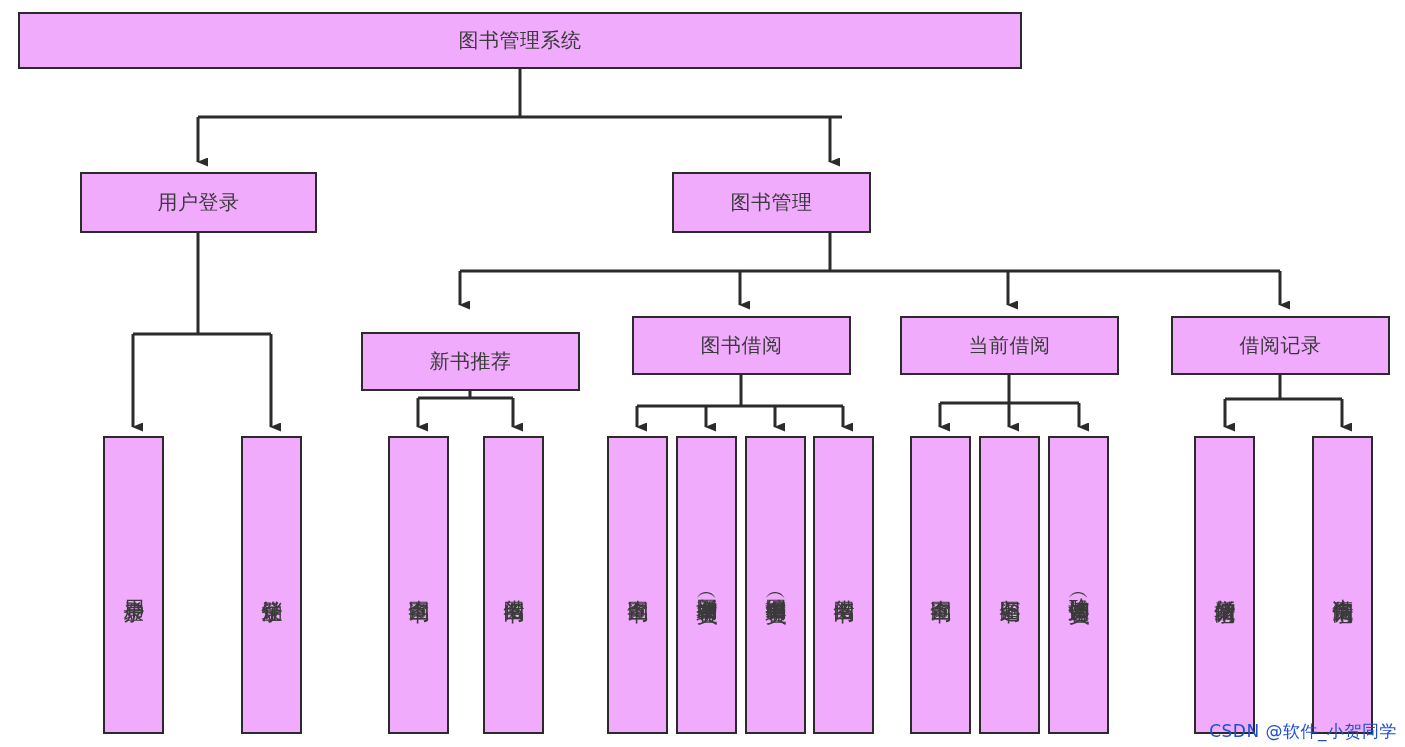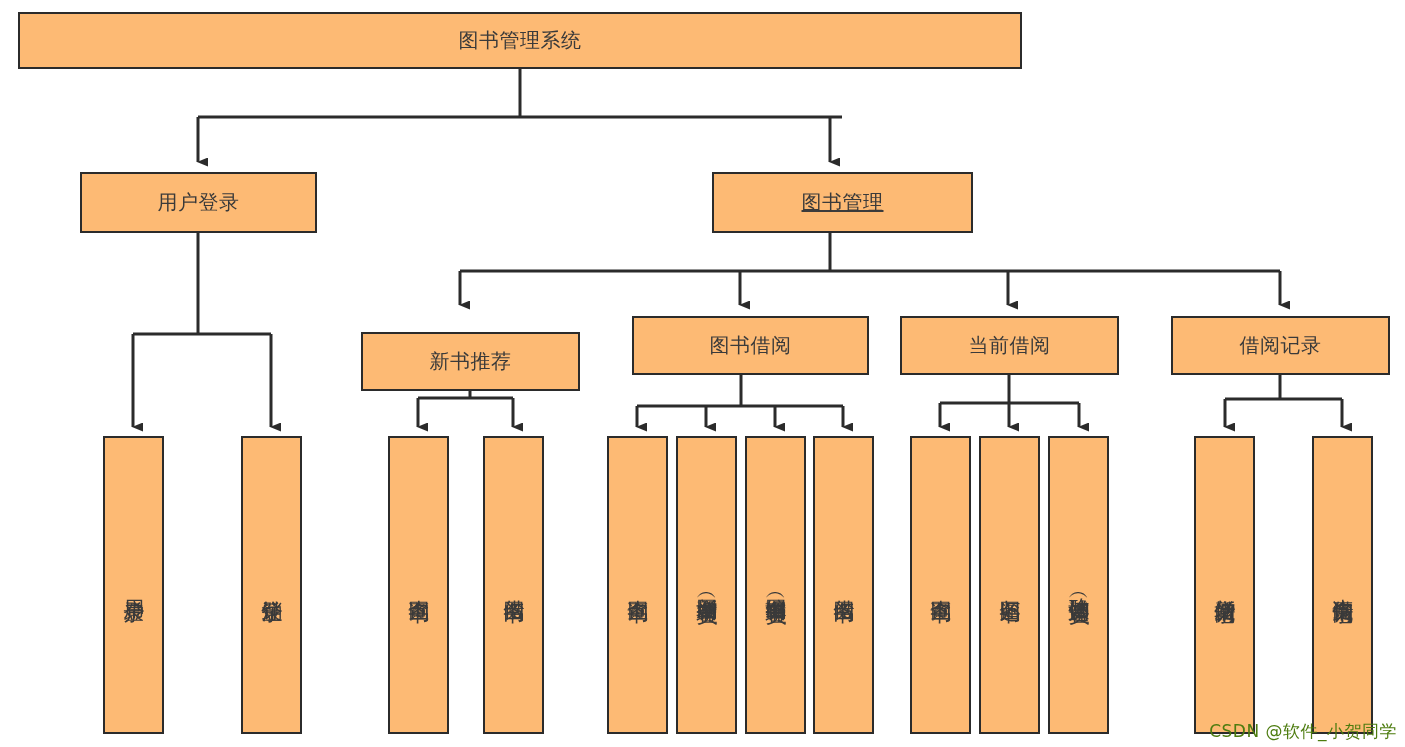--- a/index.html
+++ b/index.html
@@ -21,21 +21,21 @@
     position: absolute;
     left: 0;
     top: 0;
     width: 1405px;
     height: 747px;
     pointer-events: none;
   }
   .node {
     position: absolute;
     box-sizing: border-box;
-    background: #fdba74;
+    background: #f0abfc;
     border: 2px solid #2b2b2b;
     display: flex;
     align-items: center;
     justify-content: center;
     color: #3c3c3c;
   }
   .node .label {
     font-size: 20px;
     line-height: 1.15;
     letter-spacing: 0.5px;
@@ -53,21 +53,21 @@
     line-height: 1.28;
     letter-spacing: 1px;
     white-space: normal;
     max-height: 100%;
   }
   #watermark {
     position: absolute;
     right: 8px;
     bottom: 4px;
     font-size: 17px;
-    color: #4d7c0f;
+    color: #1d4ed8;
     letter-spacing: 0.5px;
     white-space: nowrap;
     user-select: none;
   }
 </style>
 </head>
 <body>
 
 <div id="canvas">
 
@@ -122,29 +122,29 @@
   </svg>
 
   <div class="node" style="left:18px; top:12px; width:1004px; height:57px;">
     <span class="label">图书管理系统</span>
   </div>
 
   <div class="node" style="left:80px; top:172px; width:237px; height:61px;">
     <span class="label">用户登录</span>
   </div>
 
-  <div class="node" style="left:712px; top:172px; width:261px; height:61px;text-decoration:underline;">
+  <div class="node" style="left:672px; top:172px; width:199px; height:61px;">
     <span class="label">图书管理</span>
   </div>
 
   <div class="node" style="left:361px; top:316px; width:219px; height:59px;margin-top:16px;">
     <span class="label">新书推荐</span>
   </div>
 
-  <div class="node" style="left:632px; top:316px; width:237px; height:59px;">
+  <div class="node" style="left:632px; top:316px; width:219px; height:59px;">
     <span class="label">图书借阅</span>
   </div>
 
   <div class="node" style="left:900px; top:316px; width:219px; height:59px;">
     <span class="label">当前借阅</span>
   </div>
 
   <div class="node" style="left:1171px; top:316px; width:219px; height:59px;align-items:center;">
     <span class="label">借阅记录</span>
   </div>

